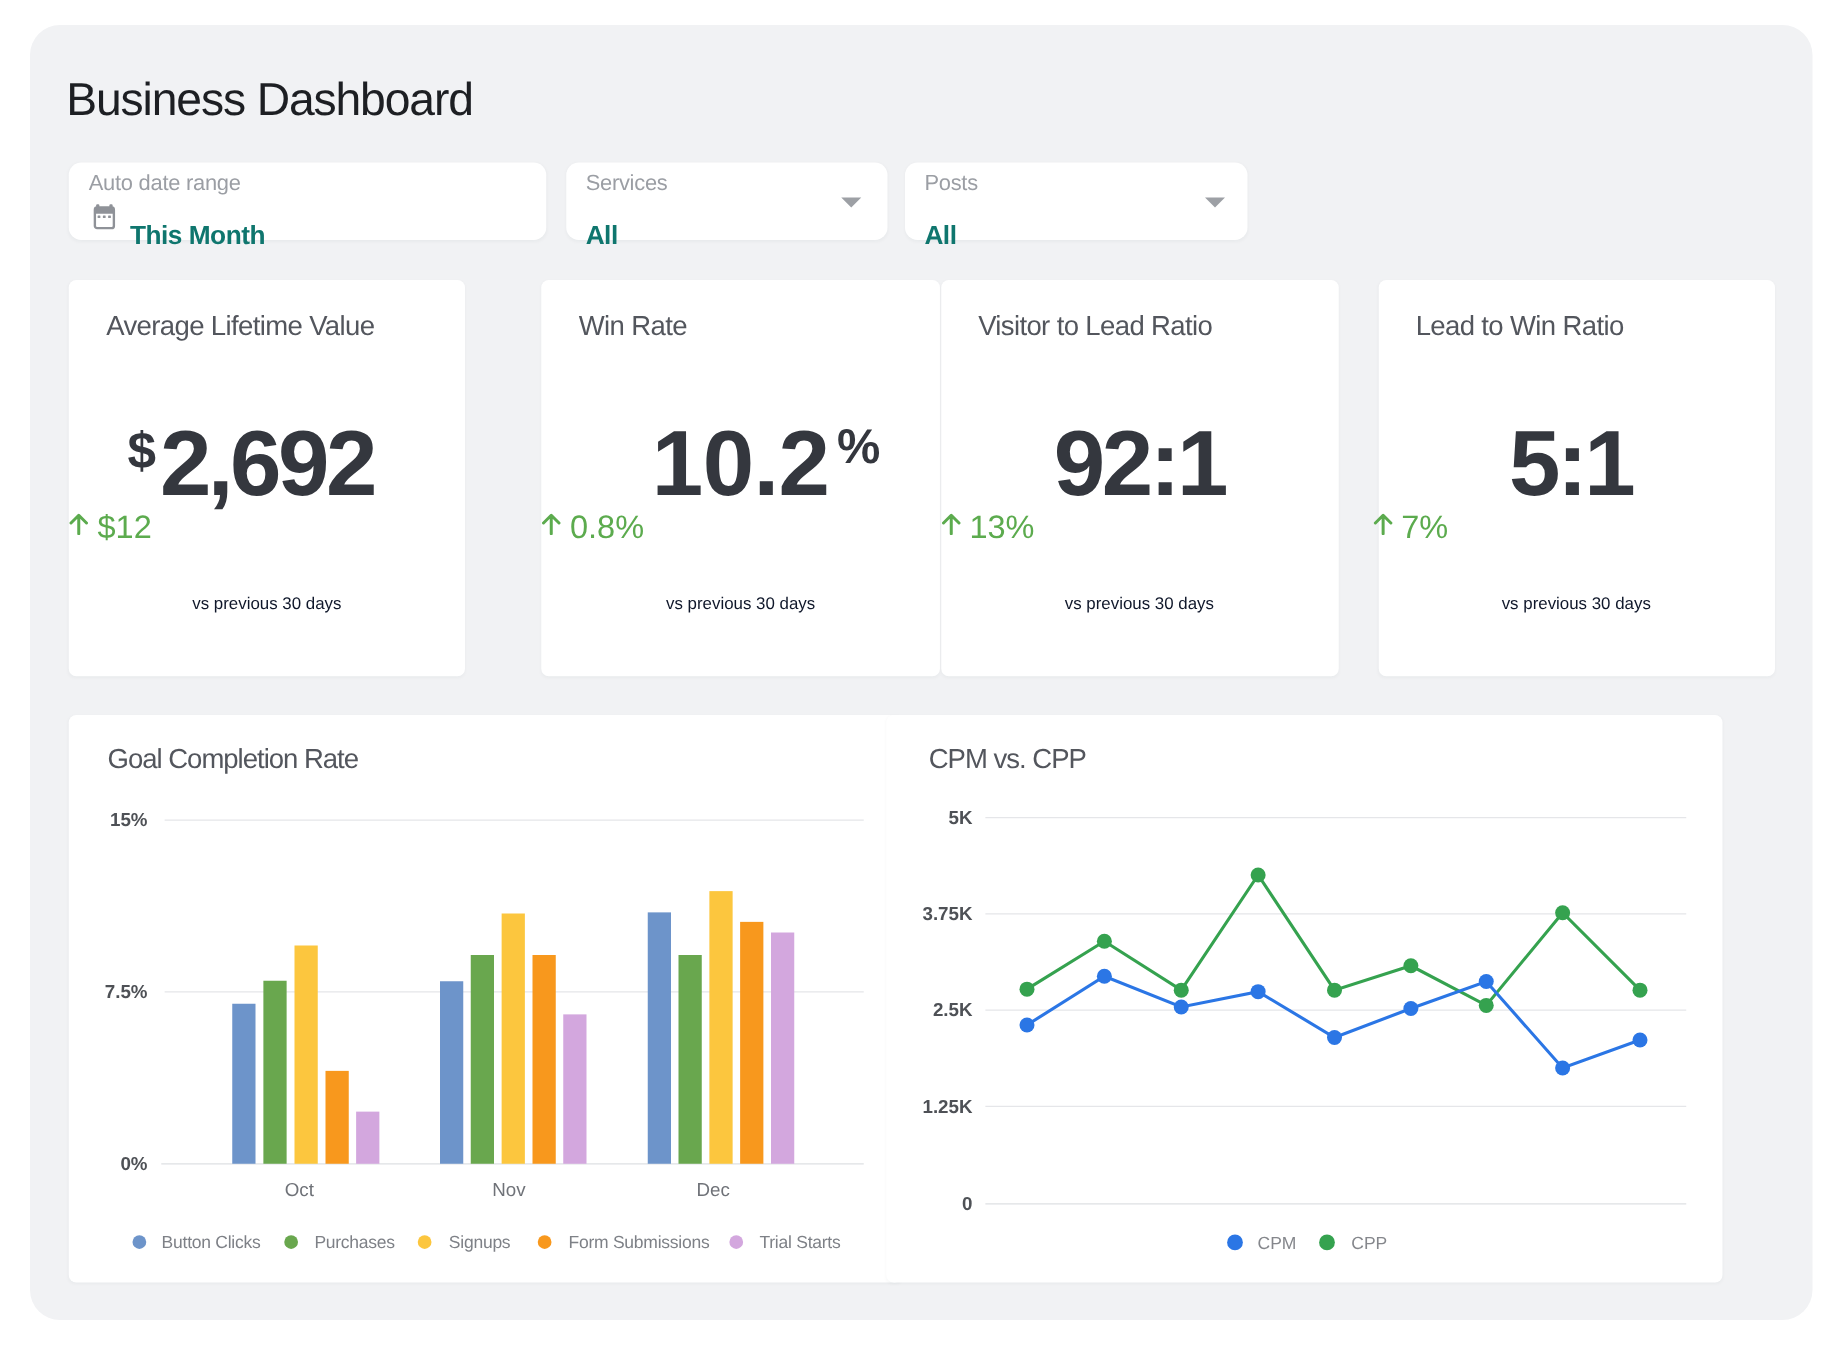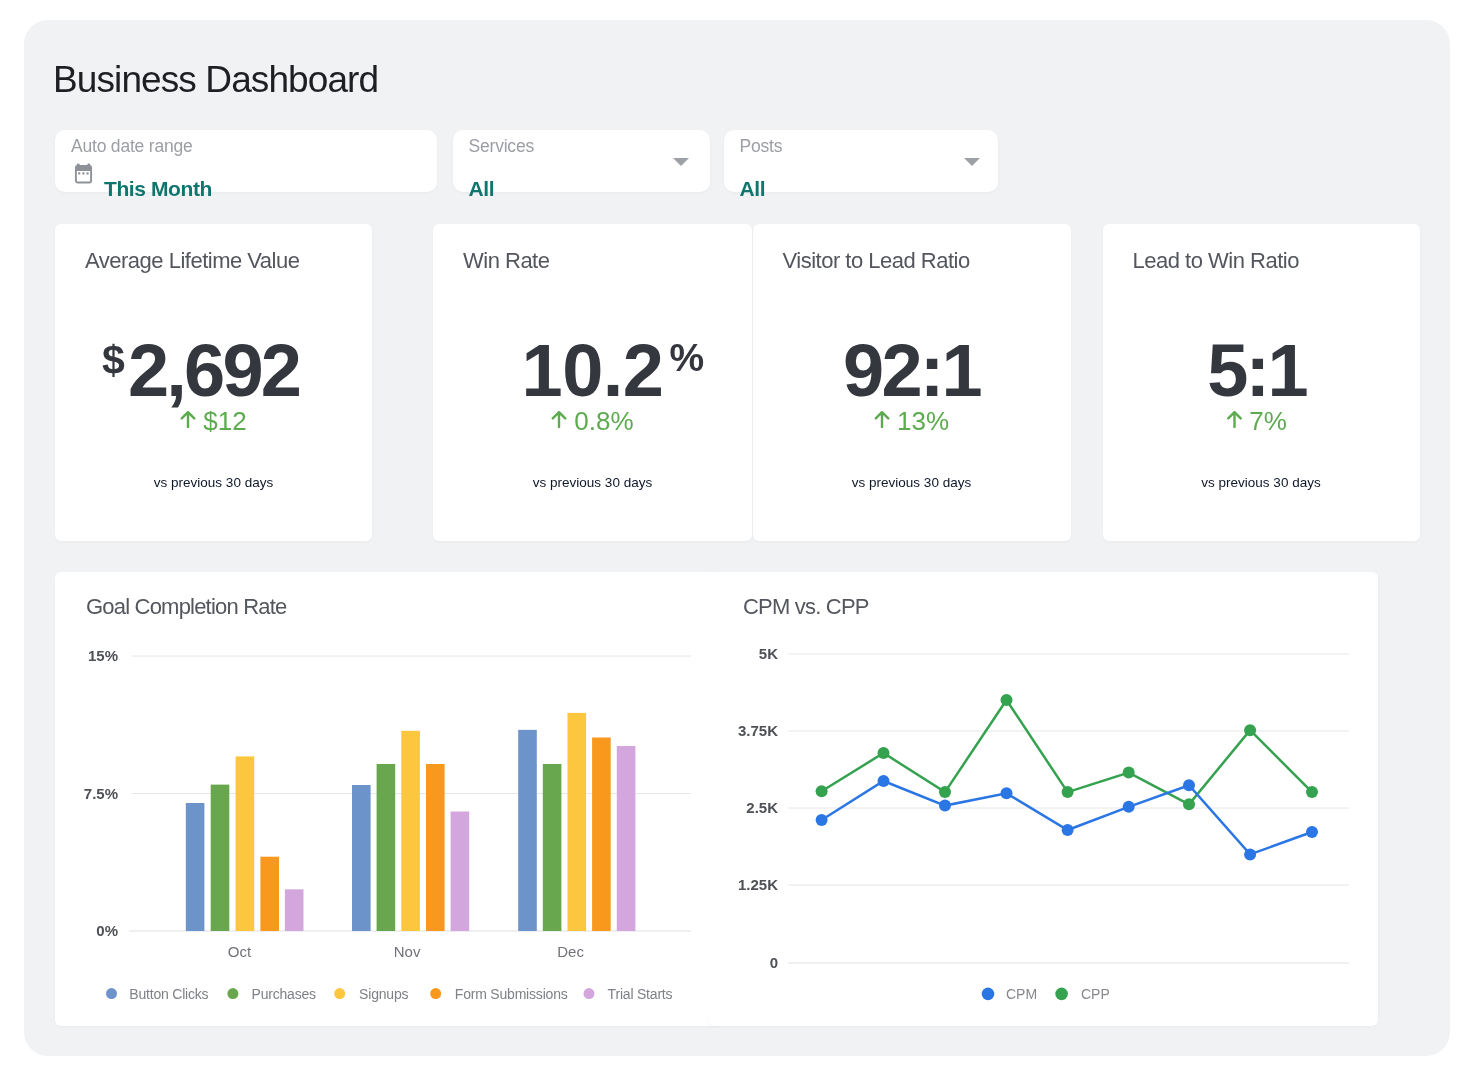--- a/index.html
+++ b/index.html
@@ -11,21 +11,21 @@
 .fbox { position:absolute; top:130px; height:62px; background:#fff; border-radius:10px; box-shadow:0 1px 3px rgba(30,40,60,0.04);padding-left:23px; }
 .flabel { position:absolute; left:16px; top:8px; font-size:17.5px; line-height:1; color:#9b9ea4; letter-spacing:-0.2px; }
 .fvalue { position:absolute; top:48px; font-size:21px; line-height:1; font-weight:700; color:#0f766e; letter-spacing:-0.4px; }
 .arrow { position:absolute; right:20px; top:157.5px; width:0; height:0; border-left:8px solid transparent; border-right:8px solid transparent; border-top:8px solid #9da0a5; }
 .kpi { top:223.5px; height:317px; }
 .kpi .ktitle { position:absolute; left:30px; top:26px; font-size:22px; line-height:1; font-weight:500; color:#53565d; letter-spacing:-0.5px; }
 .kpi .bigwrap { position:absolute; left:0; right:0; top:110.2px; text-align:center; }
 .kpi .num { display:inline-block; position:relative; font-size:74px; line-height:1; font-weight:700; color:#34373e; letter-spacing:-2.8px; }
 .kpi .pre { position:absolute; right:100%; margin-right:3px; top:6px; font-size:41px; font-weight:600; letter-spacing:0; }
 .kpi .suf { position:absolute; left:100%; margin-left:6px; top:4.8px; font-size:39px; font-weight:600; letter-spacing:0; }
-.kpi .delta { position:absolute; left:0; right:0; top:184.7px; text-align:center; font-size:26px; line-height:1; color:#5cab4e; font-weight:400; }
+.kpi .delta { position:absolute; left:0; right:0; top:184.7px; font-size:26px; line-height:1; color:#5cab4e; font-weight:400; }
 .kpi .delta svg.ar { position:relative; top:-2.5px; margin-right:7px; }
 .kpi .vsprev { position:absolute; left:0; right:0; top:252px; text-align:center; font-size:13.5px; line-height:1; color:#0f172a; font-weight:500; }
 .chartcard { top:572px; height:454px;text-align:right; }
 .ctitle { position:absolute; font-size:22px; line-height:1; font-weight:500; color:#53565d; letter-spacing:-0.8px; }
 svg text { font-family:"Liberation Sans", sans-serif; }
 </style>
 </head>
 <body>
 <div class="panel"></div>
 <h1 class="title">Business Dashboard</h1>

